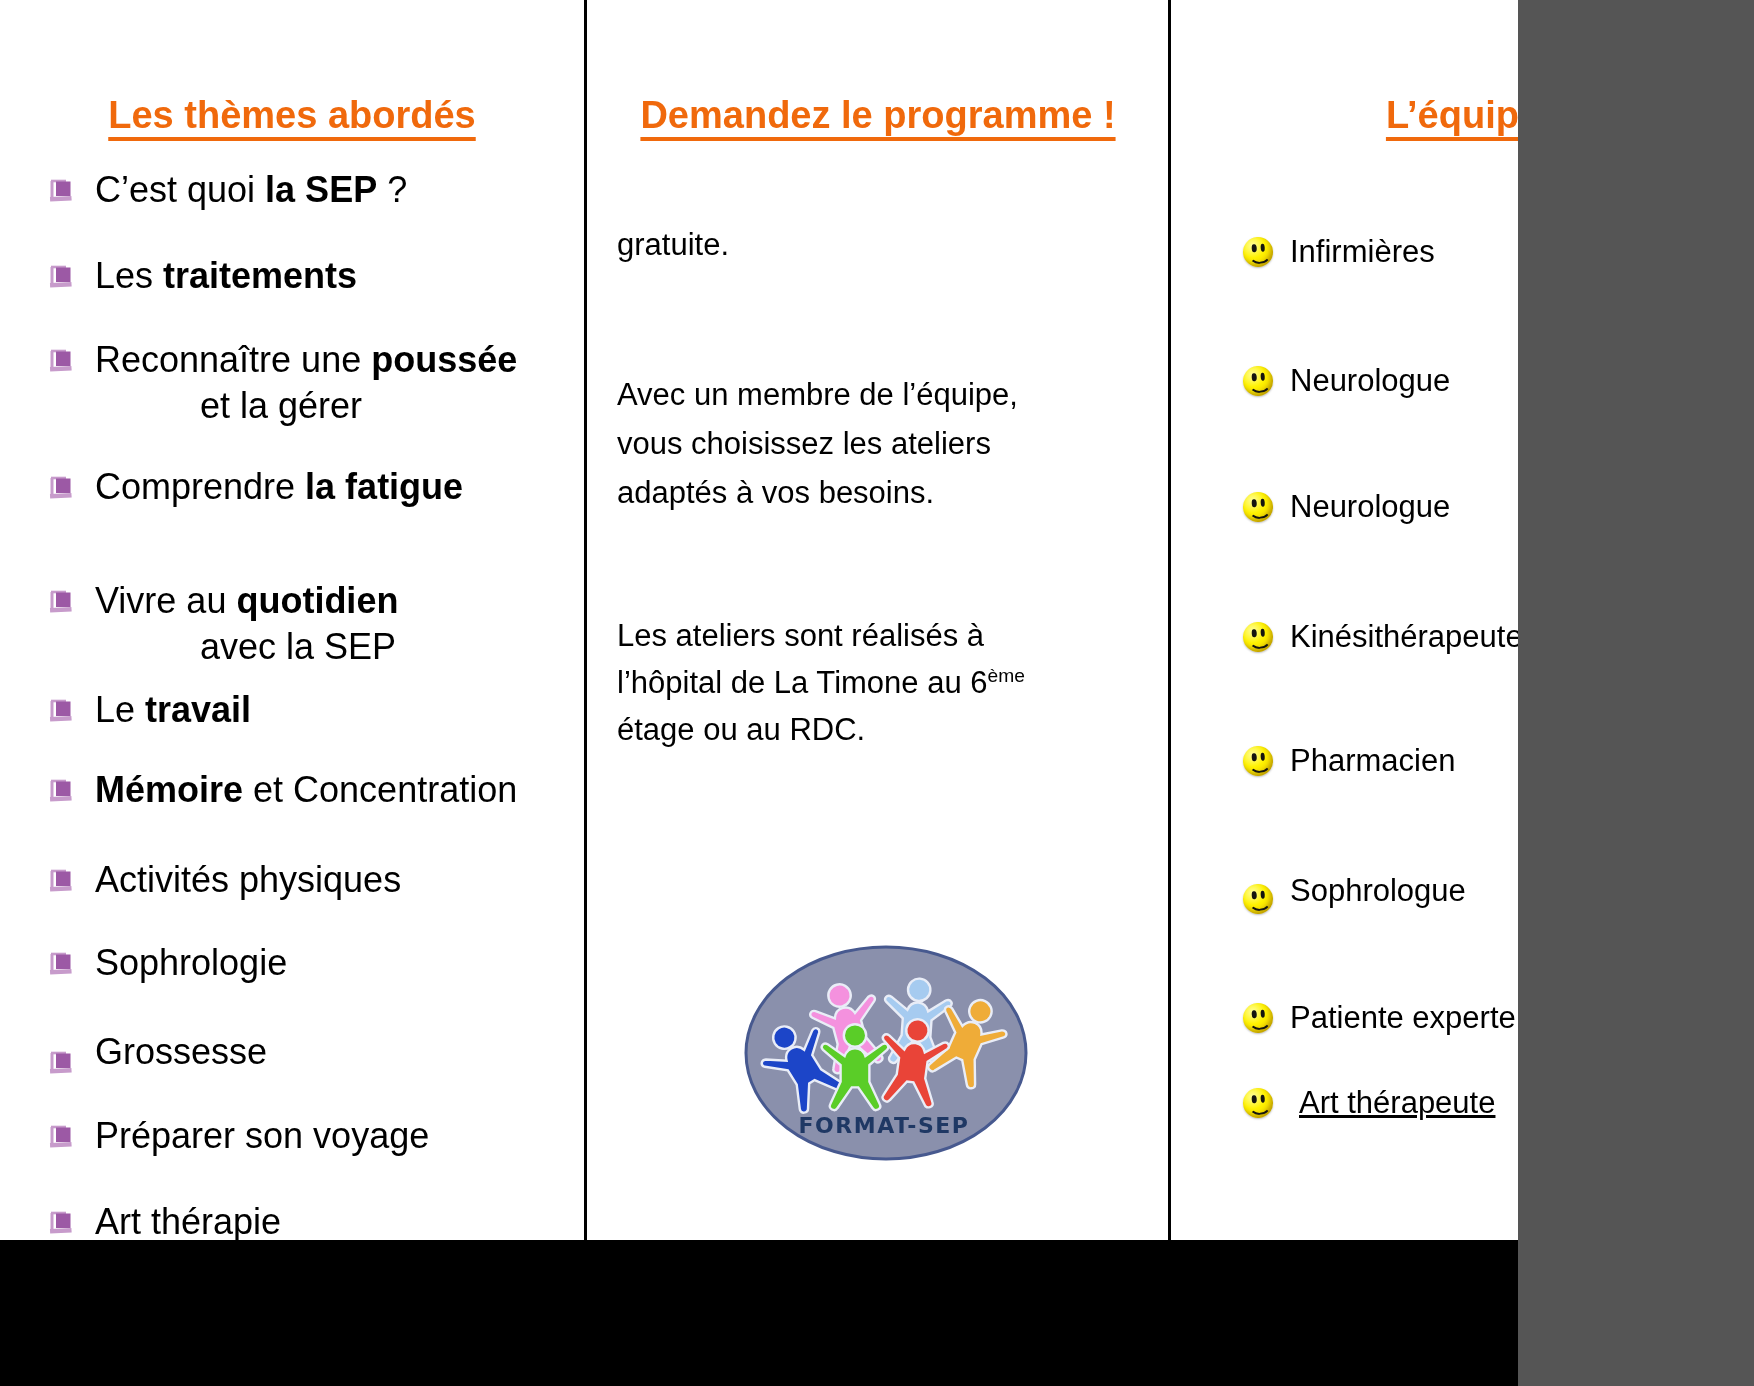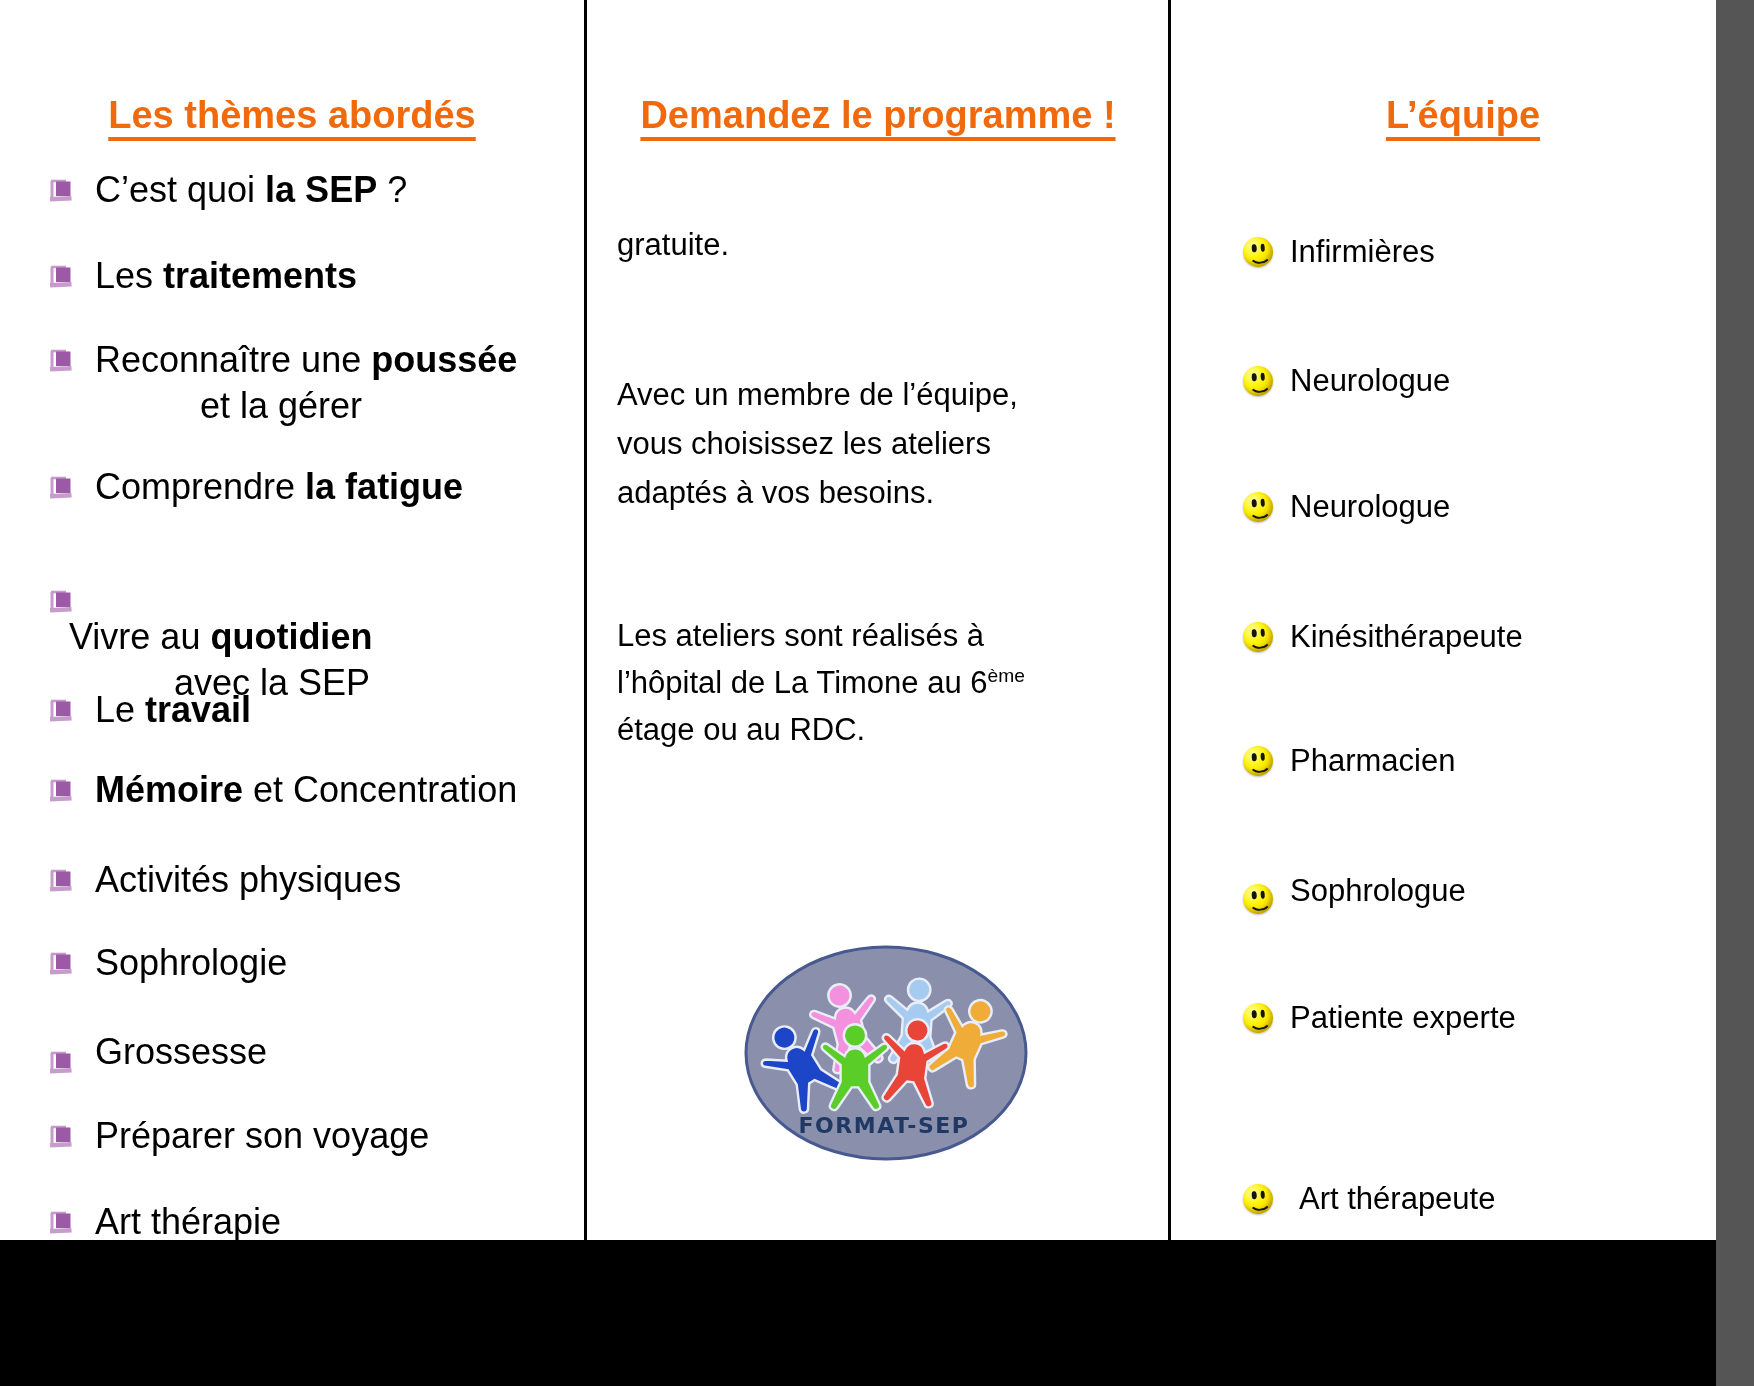--- a/index.html
+++ b/index.html
@@ -1,18 +1,18 @@
 <!DOCTYPE html>
 <html><head>
 <meta charset="utf-8">
 <style>
   html,body{margin:0;padding:0;background:#555;}
   .page{
-    position:relative;width:1716px;height:1386px;background:#ffffff;
-    font-family:"Liberation Sans",sans-serif;overflow:hidden;color:#000;
+    position:relative;width:1488px;height:1386px;background:#ffffff;
+    font-family:"Liberation Sans",sans-serif;overflow:hidden;color:#000;padding-left:30px;
   }
   
   .vline{position:absolute;top:0;width:3px;height:1240px;background:#000;}
   .vline1{left:584px;}
   .vline2{left:1168px;}
   
   .bottom-bar{position:absolute;left:0;top:1240px;width:1754px;height:146px;background:#000;}
 
   
   .title{
@@ -27,21 +27,21 @@
   
   .theme-item{position:absolute;left:48px;display:flex;align-items:flex-start;}
   .theme-item .sq-icon{flex:0 0 auto;width:26px;height:26px;margin-top:10px;}
   .theme-item .txt{margin-left:21px;font-size:36px;line-height:46px;white-space:nowrap;}
   .theme-item .tline2{padding-left:105px;}
   .theme-item b{font-weight:700;}
   .theme-item:nth-of-type(1){top:167px;}
   .theme-item:nth-of-type(2){top:253px;}
   .theme-item:nth-of-type(3){top:337px;}
   .theme-item:nth-of-type(4){top:464px;}
-  .theme-item:nth-of-type(5){top:578px;flex-direction:column;}
+  .theme-item:nth-of-type(5){top:578px;}
   .theme-item:nth-of-type(6){top:687px;}
   .theme-item:nth-of-type(7){top:767px;}
   .theme-item:nth-of-type(8){top:857px;}
   .theme-item:nth-of-type(9){top:940px;}
   .theme-item:nth-of-type(10){top:1029px;align-items:flex-end;}
   .theme-item:nth-of-type(11){top:1113px;}
   .theme-item:nth-of-type(12){top:1199px;}
 
   
   .para{position:absolute;left:617px;width:540px;font-size:31px;}
@@ -58,21 +58,21 @@
   
   .equipe-item{position:absolute;left:1243px;display:flex;align-items:flex-start;}
   .equipe-item .txt{margin-left:17px;font-size:31px;line-height:46px;white-space:nowrap;}
   .equipe-item:nth-of-type(1){top:229px;}
   .equipe-item:nth-of-type(2){top:358px;}
   .equipe-item:nth-of-type(3){top:484px;}
   .equipe-item:nth-of-type(4){top:614px;}
   .equipe-item:nth-of-type(5){top:738px;}
   .equipe-item:nth-of-type(6){top:868px;align-items:flex-end;}
   .equipe-item:nth-of-type(7){top:995px;}
-  .equipe-item:nth-of-type(8){top:1176px;}
+  .equipe-item:nth-of-type(8){top:1080px;text-decoration:underline;}
   .equipe-item:nth-of-type(8) .txt{padding-left:9px;}
 
   
   .smiley{
     position:relative;flex:0 0 auto;width:30px;height:30px;margin-top:8px;border-radius:50%;
     background:radial-gradient(circle at 34% 28%, #ffff9e 0%, #fff200 42%, #f2d800 72%, #d6b400 100%);
     box-shadow:inset -2px -3px 4px rgba(130,95,0,.45), 0 1px 2px rgba(0,0,0,.25);
     transform:rotate(-4deg);
   }
   .smiley .eye{position:absolute;top:7px;width:4.5px;height:8px;background:#15150f;border-radius:50%;}

